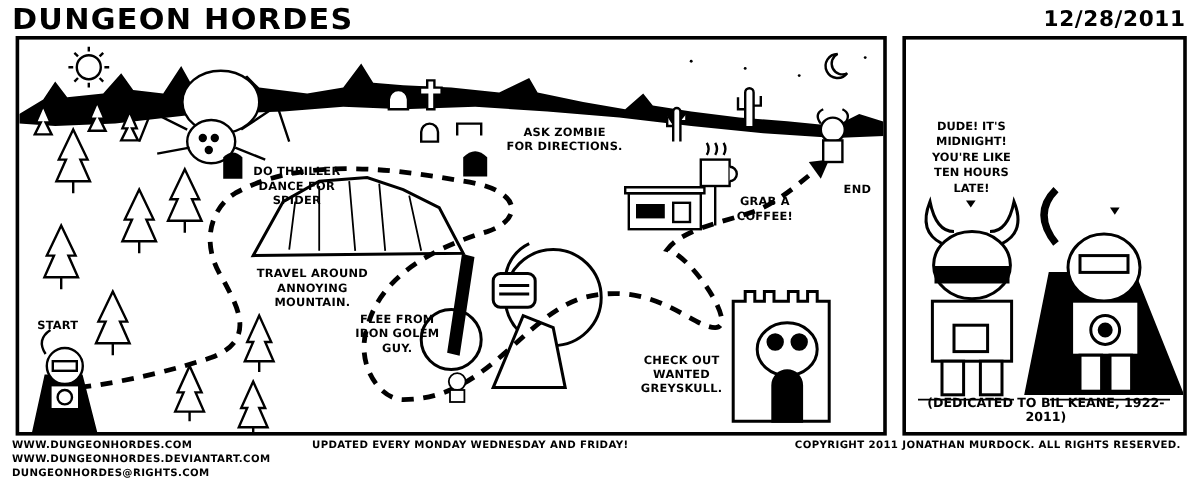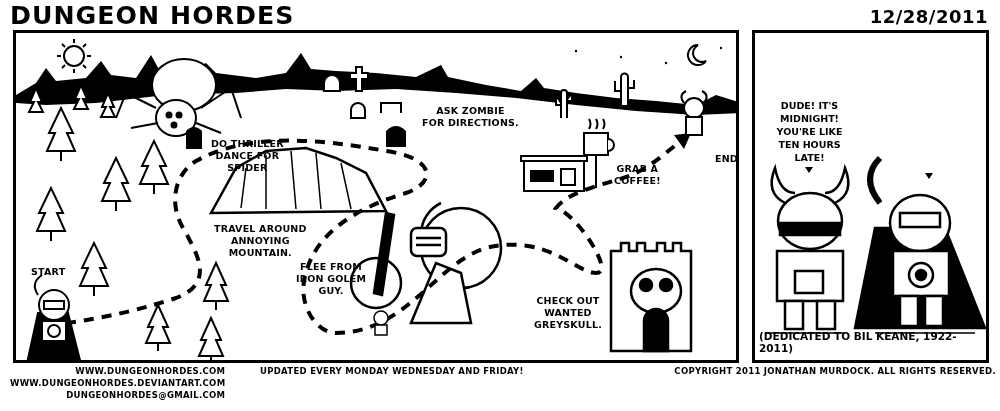--- a/index.html
+++ b/index.html
@@ -6,21 +6,21 @@
   body { width:1000px; height:411px; position:relative; overflow:hidden; font-family:"DejaVu Sans", sans-serif; color:#000; }
   .title { position:absolute; left:10px; top:2px; font-size:24px; font-weight:900; letter-spacing:1px; transform:scaleX(1.05); transform-origin:left; }
   .date { position:absolute; right:12px; top:6px; font-size:18px; font-weight:900; letter-spacing:0.5px; }
   .panel { position:absolute; border:3px solid #000; background:#fff; box-sizing:border-box; overflow:hidden; }
   #p1 { left:13px; top:30px; width:726px; height:333px; }
   #p2 { left:752px; top:30px; width:237px; height:333px; }
   .cap { position:absolute; font-size:9.5px; font-weight:bold; text-align:center; line-height:12px; white-space:pre-line; letter-spacing:0.2px; }
   .footer { position:absolute; font-size:8.5px; font-weight:900; letter-spacing:0.3px; line-height:12px; }
   svg { position:absolute; left:0; top:0; }
   .bubble { position:absolute; font-size:9.5px; font-weight:bold; text-align:center; line-height:13px; white-space:pre-line; }
-  .ded { position:absolute; left:4px; bottom:6px; width:225px; text-align:left; font-size:10.5px; font-weight:bold; }
+  .ded { position:absolute; left:4px; bottom:6px; width:225px; text-align:center; font-size:10.5px; font-weight:bold; }
 </style>
 </head>
 <body>
 
 <div class="title">DUNGEON HORDES</div>
 <div class="date">12/28/2011</div>
 
 <div class="panel" id="p1">
   <svg width="726" height="333" viewBox="0 0 726 333">
 
@@ -164,21 +164,21 @@
 ANNOYING
 MOUNTAIN.</div>
   <div class="cap" style="left:280px;top:228px;">FLEE FROM
 IRON GOLEM
 GUY.</div>
   <div class="cap" style="left:518px;top:262px;">CHECK OUT
 WANTED
 GREYSKULL.</div>
   <div class="cap" style="left:598px;top:130px;">GRAB A
 COFFEE!</div>
-  <div class="cap" style="left:687px;top:120px;margin-left:12px;">END</div>
+  <div class="cap" style="left:687px;top:120px;">END</div>
 </div>
 
 <div class="panel" id="p2">
   <div class="bubble" style="left:12px;top:66px;width:85px;">DUDE! IT'S
 MIDNIGHT!
 YOU'RE LIKE
 TEN HOURS
 LATE!</div>
   <svg width="237" height="333" viewBox="0 0 237 333">
     <path d="M50,134 h8 l-4,6 z" fill="#000"></path>
@@ -204,19 +204,19 @@
       <circle cx="166" cy="242" r="12"></circle>
         <circle cx="166" cy="242" r="5" fill="#000"></circle>
       <rect x="145" y="263" width="18" height="30"></rect>
         <rect x="170" y="263" width="18" height="30"></rect>
     </g>
     <path d="M10,300 h80 M120,300 h100" stroke="#000" stroke-width="1.5"></path>
   </svg>
   <div class="ded">(DEDICATED TO BIL KEANE, 1922-2011)</div>
 </div>
 
-<div class="footer" style="left:10px;top:365px;text-align:right;">
+<div class="footer" style="left:10px;top:365px;">
   <div>WWW.DUNGEONHORDES.COM</div>
   <div>WWW.DUNGEONHORDES.DEVIANTART.COM</div>
-  <div>DUNGEONHORDES@GMAIL.COM</div>
+  <div>DUNGEONHORDES@RIGHTS.COM</div>
 </div>
 <div class="footer" style="left:260px;top:365px;">UPDATED EVERY MONDAY WEDNESDAY AND FRIDAY!</div>
-<div class="footer" style="right:4px;top:365px;margin-left:42px;">COPYRIGHT 2011 JONATHAN MURDOCK. ALL RIGHTS RESERVED.</div>
+<div class="footer" style="right:16px;top:365px;margin-left:42px;">COPYRIGHT 2011 JONATHAN MURDOCK. ALL RIGHTS RESERVED.</div>
 
 </body></html>

